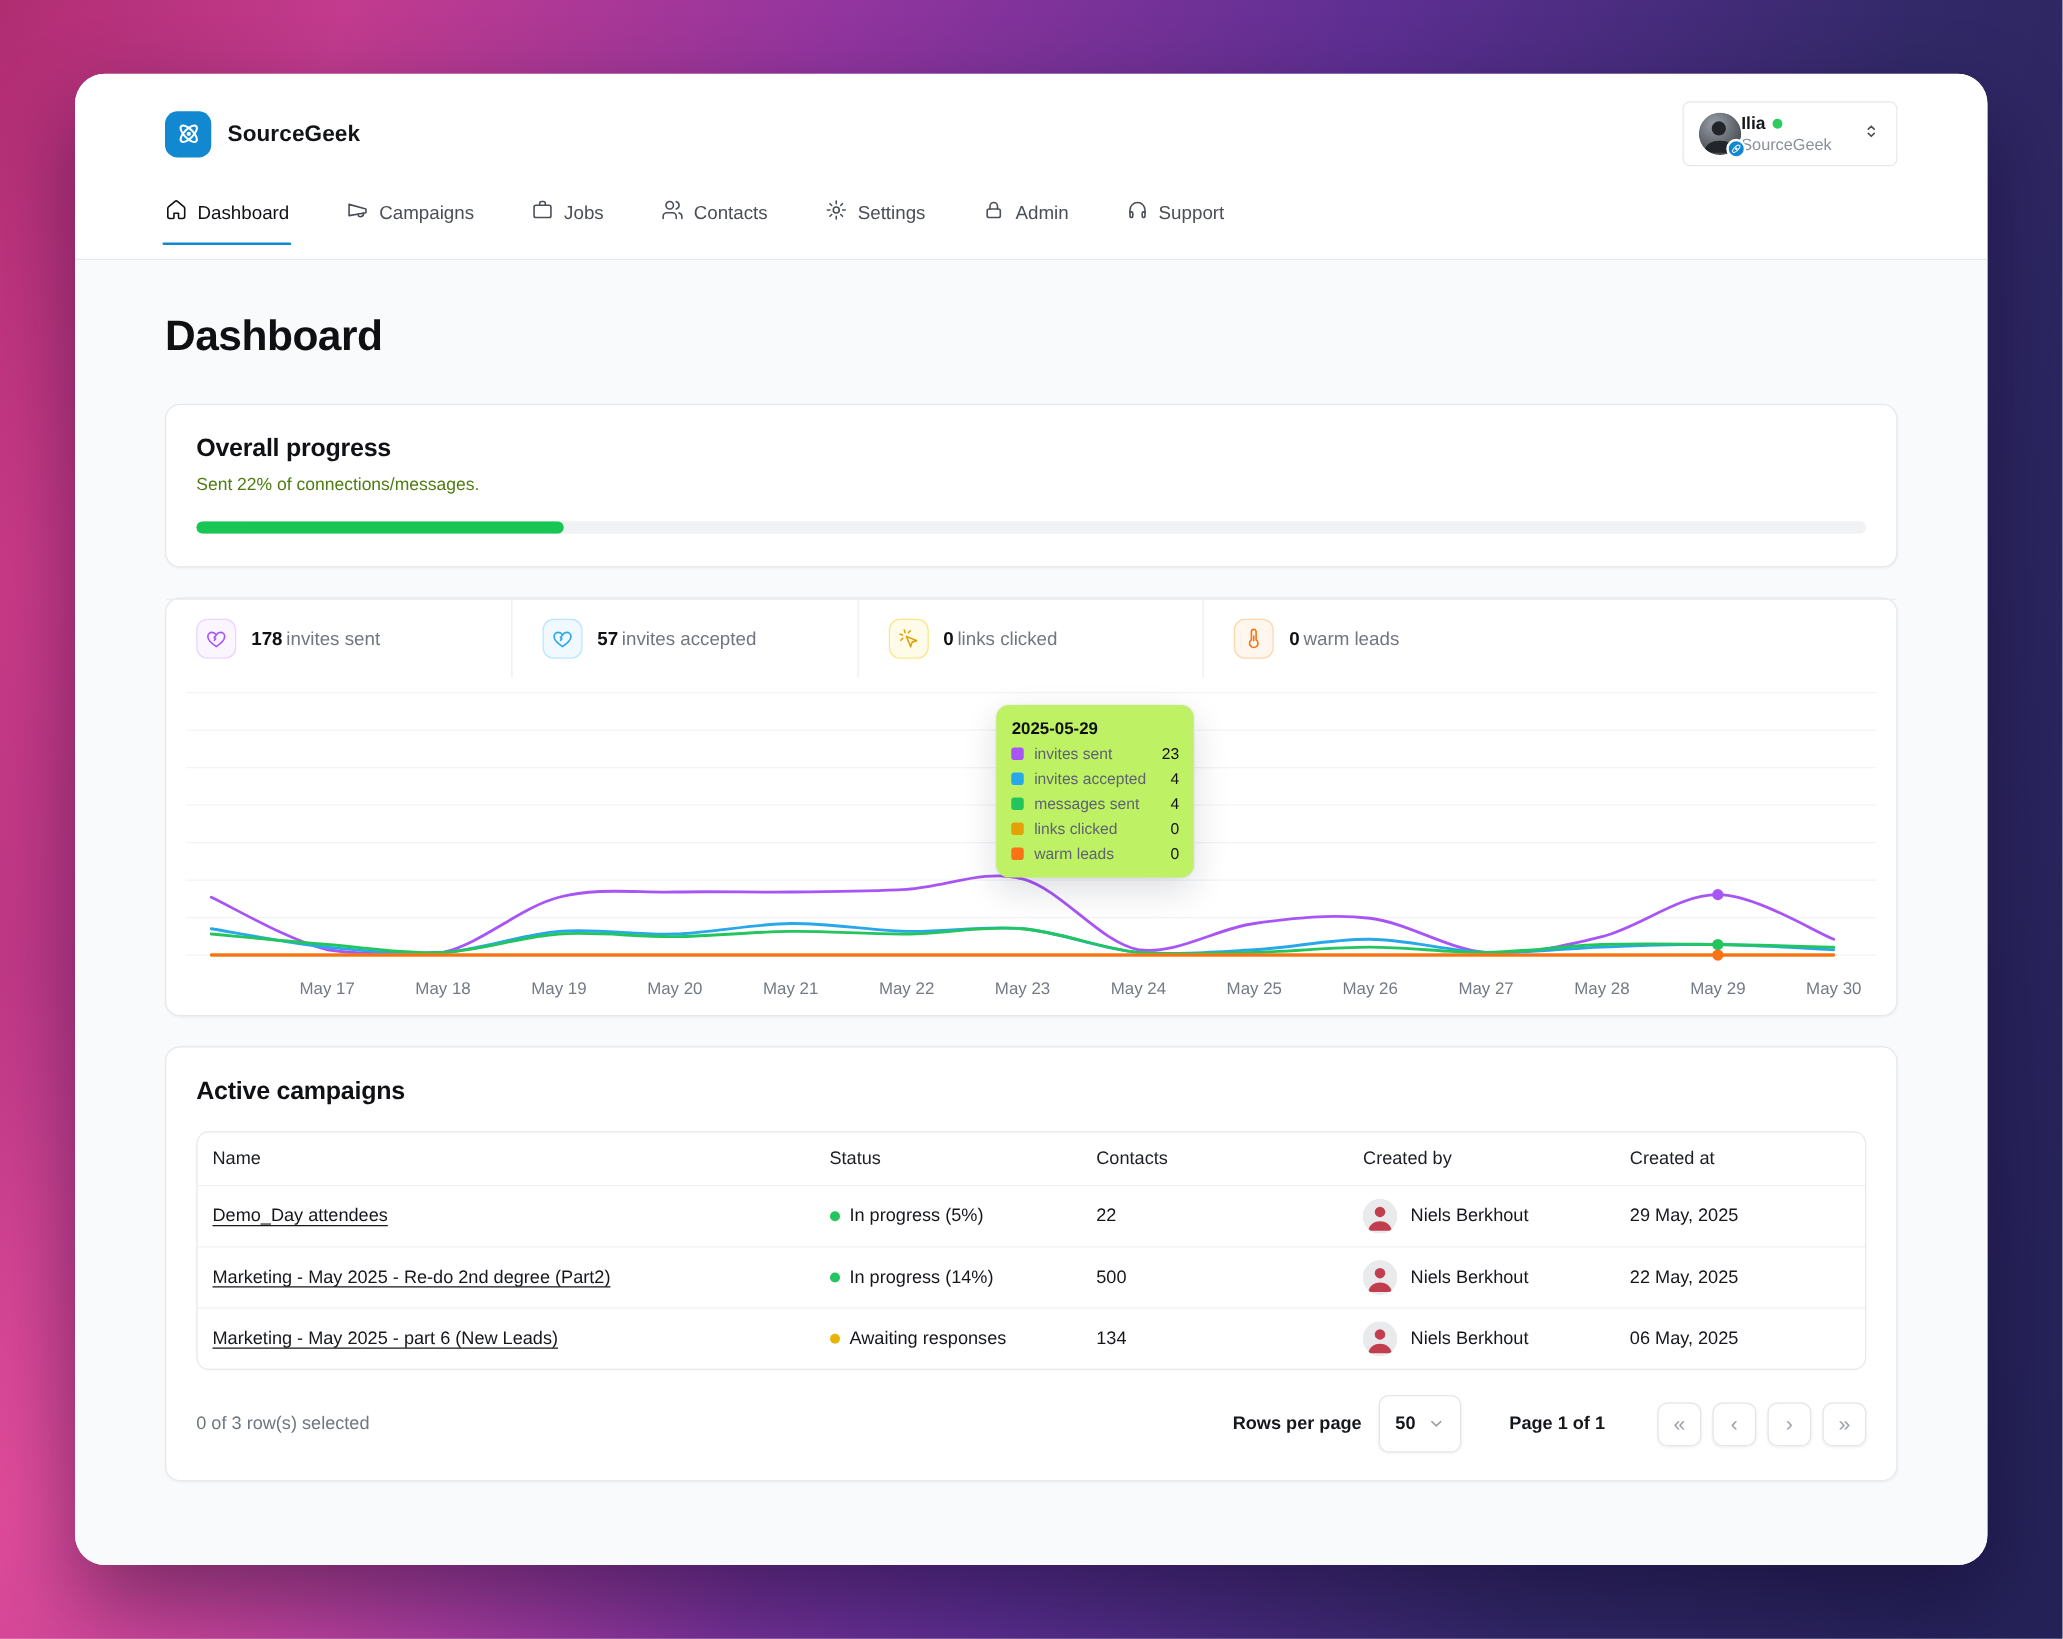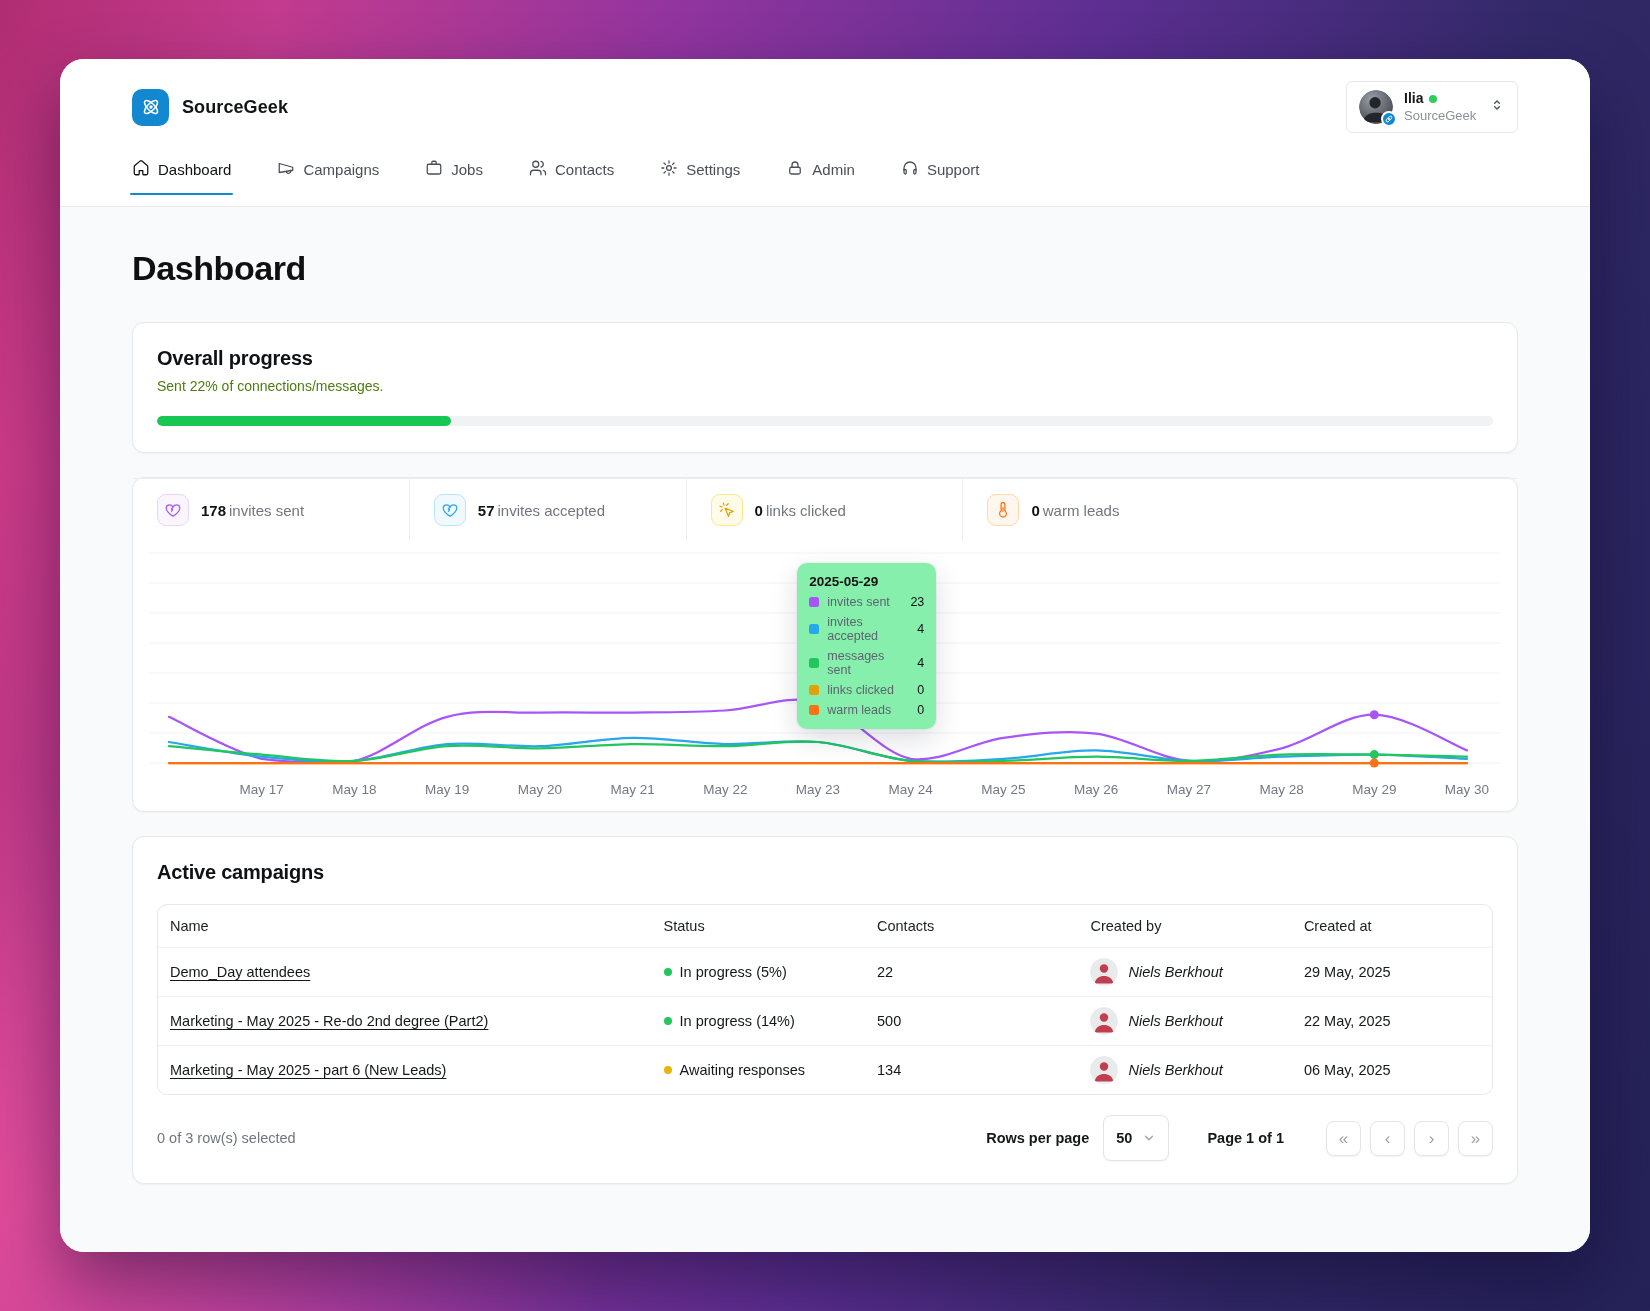--- a/index.html
+++ b/index.html
@@ -19,21 +19,21 @@
     display:flex; flex-direction:column;
   }
   
   .header-wrap { background:#fff; padding:22px 72px 12px; border-bottom:1px solid #e9eaec; }
   .brand-row { display:flex; align-items:center; justify-content:space-between; }
   .brand { display:flex; align-items:center; gap:13px; }
   .logo { width:37px; height:37px; border-radius:10px; background:#1188cf; color:#fff;
           display:flex; align-items:center; justify-content:center; }
   .logo svg { width:24px; height:24px; }
   .brand-name { font-size:18px; font-weight:700; color:#121418; letter-spacing:.1px; }
-  .user-menu { display:flex; align-items:center; gap:11px; border:1px solid #e7e8ea; border-radius:6px;
+  .user-menu { display:flex; align-items:center; border:1px solid #e7e8ea; border-radius:6px;
                padding:8px 12px; min-width:172px; background:#fff; cursor:pointer;justify-content:flex-end; }
   .avatar-wrap { position:relative; width:34px; height:34px; }
   .avatar-wrap > svg { width:34px; height:34px; border-radius:50%; display:block; }
   .avatar-badge { position:absolute; right:-4px; bottom:-3px; width:16px; height:16px; border-radius:50%;
                   background:#1188cf; border:2px solid #fff; color:#fff;
                   display:flex; align-items:center; justify-content:center; }
   .avatar-badge svg { width:10px; height:10px; }
   .user-text { line-height:1.2; }
   .user-name-row { display:flex; align-items:center; gap:6px; font-size:14px; font-weight:700; color:#15171b; }
   .online-dot { width:8px; height:8px; border-radius:50%; }
@@ -65,38 +65,38 @@
   .stats { display:grid; grid-template-columns:repeat(5,1fr); border-top:1px solid #ecedef; }
   .stat { display:flex; align-items:center; gap:12px; padding:15px 24px; border-right:1px solid #ecedef; }
   .stat:last-child { border-right:none; }
   .stat-icon { width:32px; height:32px; border-radius:9px; border:1px solid; flex:0 0 auto;
                display:flex; align-items:center; justify-content:center; }
   .stat-icon svg { width:18px; height:18px; }
   .stat-text { font-size:15px; color:#717680; white-space:nowrap; }
   .stat-text b { color:#101114; font-weight:700; margin-right:3px; }
   .chart-wrap { position:relative; padding:4px 14px 2px; }
   #chart { display:block; width:100%; height:264px; }
-  .tooltip { position:absolute; left:48%; top:22px; width:139px; background:#86efac; border-radius:10px;
+  .tooltip { position:absolute; left:48%; top:22px; width:158px; background:#bef264; border-radius:10px;
              padding:11px 12px 12px; box-shadow:0 10px 28px rgba(15,23,42,.14), 0 0 0 1px rgba(15,23,42,.04); }
   .tt-title { font-size:13.5px; font-weight:700; color:#101114; }
   .tt-row { display:flex; align-items:center; gap:8px; margin-top:6px; font-size:12.5px; color:#5d6470; }
   .tt-swatch { width:10px; height:10px; border-radius:2.5px; flex:0 0 auto; }
   .tt-val { margin-left:auto; color:#101114; font-weight:500; }
   
   .card-campaigns { margin-top:24px; padding:24px 24px 22px; }
   .table { margin-top:20px; border:1px solid #e7e8ea; border-radius:10px; overflow:hidden; background:#fff; }
   .trow { display:grid; grid-template-columns:37% 16% 16% 16% 15%; align-items:center; border-bottom:1px solid #eef0f1; }
   .trow:last-child { border-bottom:none; }
   .thead .cell { font-size:14.5px; font-weight:500; color:#1b1e24; padding:13px 8px 13px 12px; }
   .tbody-row .cell { font-size:14.5px; color:#15171b; padding:10px 8px 10px 12px; }
   .cell:first-child { padding-left:12px; }
   .name-link { color:#15171b; text-decoration:underline; text-underline-offset:2.5px; text-decoration-thickness:1px; cursor:pointer; }
   .status-cell { display:flex; align-items:center; gap:8px; }
   .dot { width:8px; height:8px; border-radius:50%; flex:0 0 auto; }
-  .by-cell { display:flex; align-items:center; gap:10px;font-style:italic; }
+  .by-cell { display:flex; align-items:center; gap:10px; }
   .avatar-sm { width:28px; height:28px; border-radius:50%; overflow:hidden; flex:0 0 auto; }
   .avatar-sm svg { display:block; width:28px; height:28px; }
   
   .tfoot { display:flex; align-items:center; margin-top:20px; font-size:14.5px; color:#6f7680; }
   .tfoot-right { margin-left:auto; display:flex; align-items:center; }
   .semib { font-weight:700; color:#15171b; font-size:14.5px; }
   .select { display:flex; align-items:center; gap:10px; border:1px solid #e3e5e9; border-radius:8px;
             background:#fff; padding:14px 12px; margin-left:14px; font-weight:700; font-size:14.5px; color:#15171b;
             box-shadow:0 1px 2px rgba(16,24,40,.05); cursor:pointer; font-family:inherit; }
   .select svg { width:14px; height:14px; color:#9aa1ab; }

